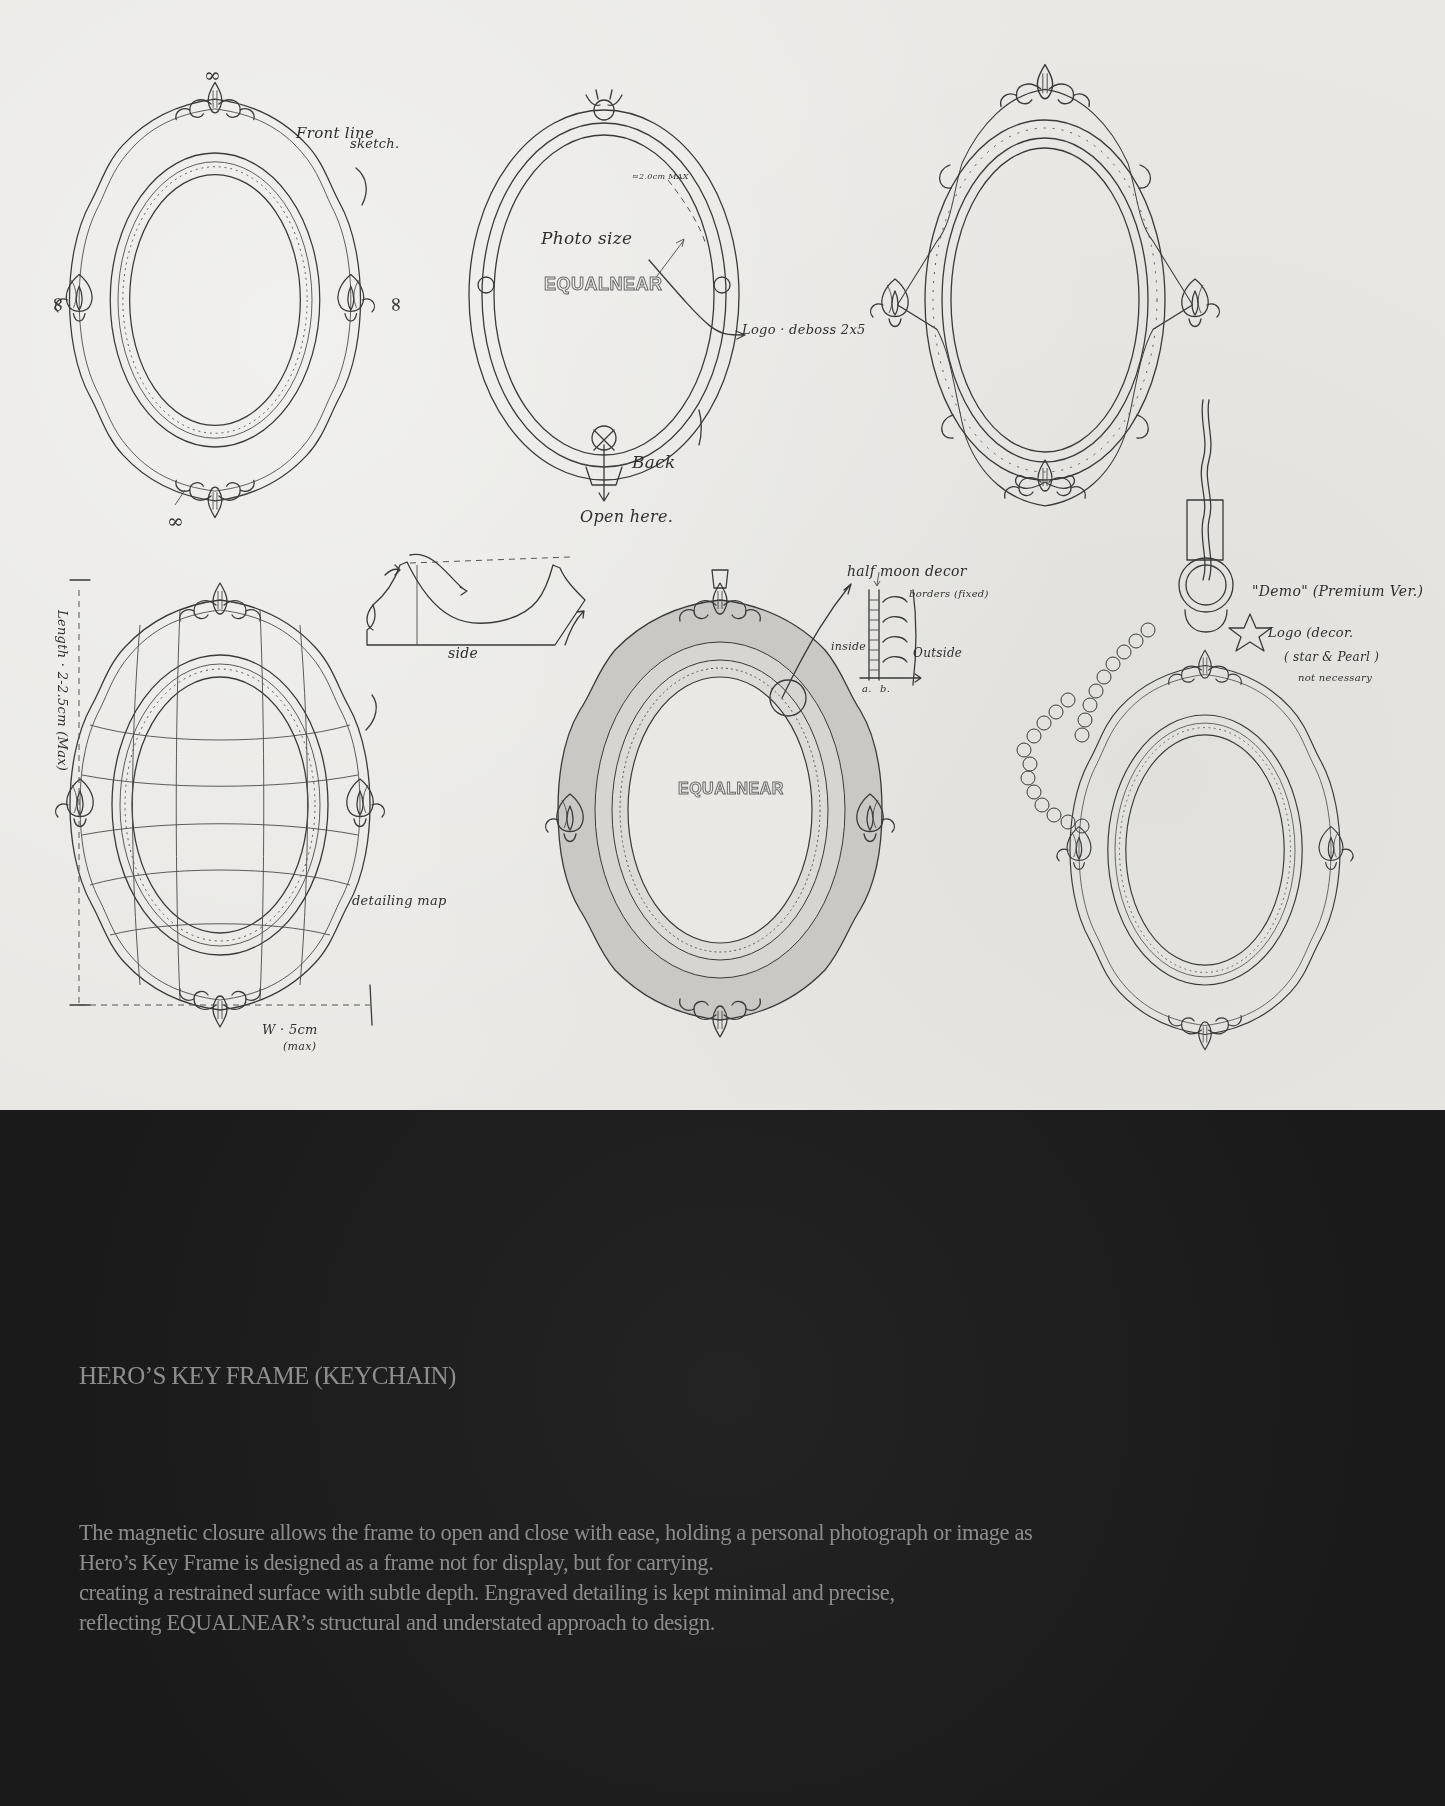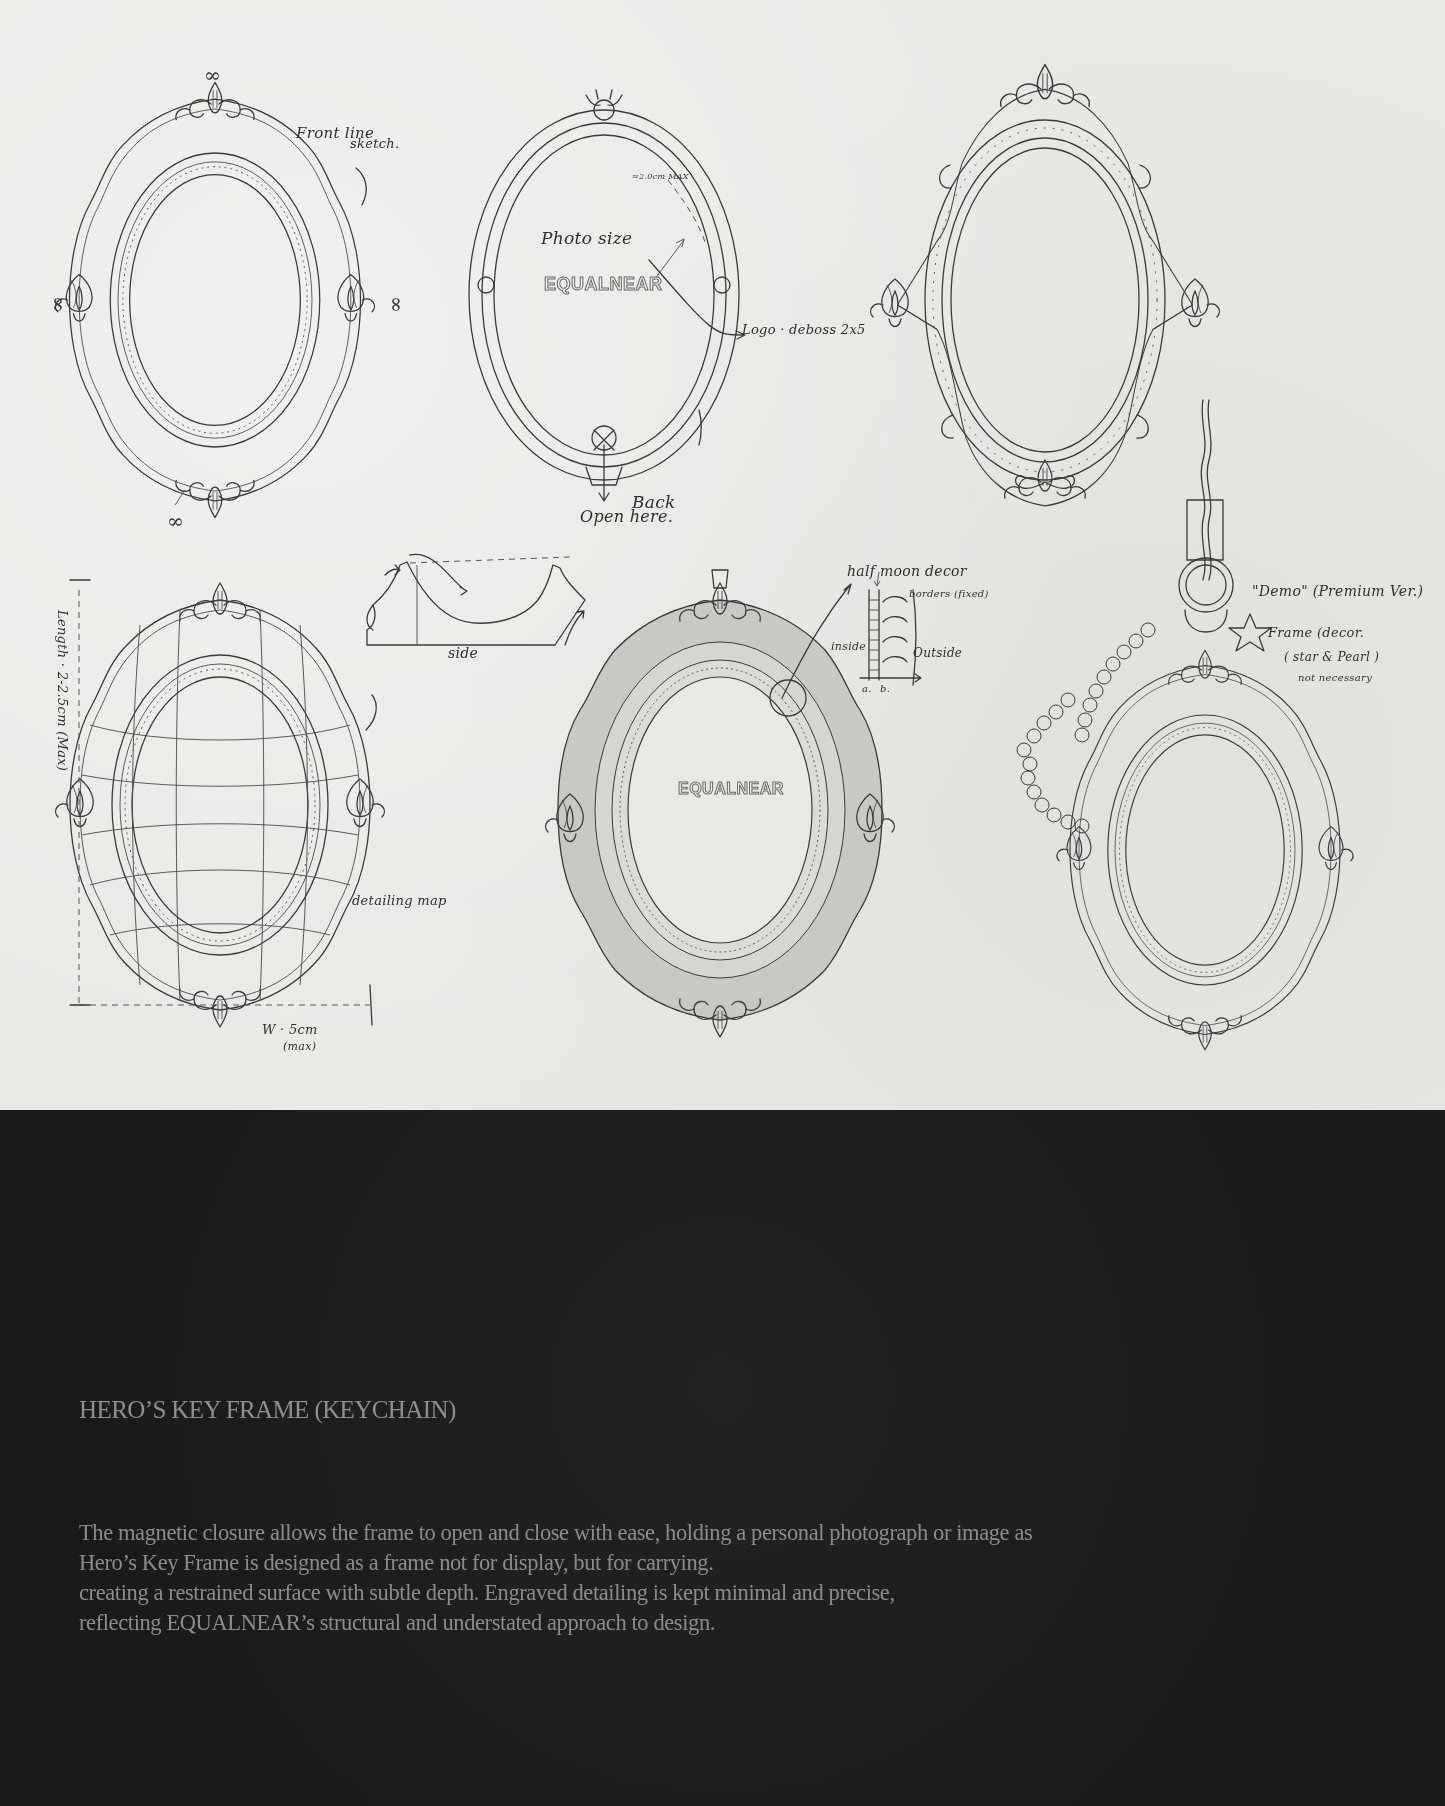--- a/index.html
+++ b/index.html
@@ -30,21 +30,21 @@
     font-family: "Liberation Sans", sans-serif; font-weight: bold;
     font-size: 18px; letter-spacing: 0.5px;
     -webkit-text-stroke: 1px #6a6a6a;
   }
   .dark {
     position: absolute; left: 0; top: 1110px; width: 1445px; height: 696px;
     background: #1d1d1d;
     background-image: radial-gradient(circle at 50% 40%, #232323, #1a1a1a 80%);
   }
   .title {
-    position: absolute; left: 79px; top: 1396px;
+    position: absolute; left: 79px; top: 1362px;
     color: #8f8f8f; font-size: 25px; letter-spacing: -0.6px;
     font-family: "Liberation Serif", serif;
   }
   .body-text {
     position: absolute; left: 79px; top: 1518px; width: 1160px;
     color: #8c8c8c; font-size: 22.5px; line-height: 30px; letter-spacing: -0.4px;
     font-family: "Liberation Serif", serif;
   }
   .body-text div { white-space: nowrap; }
 </style>
@@ -208,39 +208,39 @@
     </g>
   </svg>
 
   <span class="note" style="left:296px; top:103px;margin-top:21px;">Front line</span>
   <span class="note" style="left:350px; top:136px; font-size:13px;">sketch.</span>
 
   <span class="note" style="left:541px; top:228px; font-size:17px;">Photo size</span>
   <span class="note small" style="left:632px; top:172px; font-size:8px;">≈2.0cm MAX</span>
   <span class="brand" style="left:544px; top:274px;">EQUALNEAR</span>
   <span class="note" style="left:742px; top:322px; font-size:13px;">Logo · deboss 2x5</span>
-  <span class="note" style="left:632px; top:452px; font-size:17px;margin-top:40px;">Back</span>
+  <span class="note" style="left:632px; top:452px; font-size:17px;">Back</span>
   <span class="note" style="left:580px; top:507px; font-size:16px;">Open here.</span>
 
   <span class="note" style="left:448px; top:645px; font-size:14px;">side</span>
   <span class="note" style="left:40px; top:700px; font-size:13px; transform:rotate(90deg); transform-origin:left top; left:70px; top:610px;">Length · 2-2.5cm (Max)</span>
   <span class="note" style="left:262px; top:1022px; font-size:13px;">W · 5cm</span>
   <span class="note" style="left:283px; top:1040px; font-size:11px;">(max)</span>
   <span class="note" style="left:352px; top:893px; font-size:13px;">detailing map</span>
 
   <span class="brand" style="left:678px; top:780px; font-size:16px;">EQUALNEAR</span>
   <span class="note" style="left:847px; top:563px; font-size:14px;">half moon decor</span>
   <span class="note" style="left:909px; top:588px; font-size:10px;">borders (fixed)</span>
   <span class="note" style="left:831px; top:640px; font-size:11px;">inside</span>
   <span class="note" style="left:913px; top:646px; font-size:12px;">Outside</span>
   <span class="note small" style="left:862px; top:683px; font-size:10px;">a.</span>
   <span class="note small" style="left:880px; top:683px; font-size:10px;">b.</span>
 
   <span class="note" style="left:1252px; top:583px; font-size:14px;">"Demo" (Premium Ver.)</span>
-  <span class="note" style="left:1268px; top:625px; font-size:13px;">Frame (decor.</span>
+  <span class="note" style="left:1268px; top:625px; font-size:13px;">Logo (decor.</span>
   <span class="note" style="left:1284px; top:650px; font-size:12px;">( star &amp; Pearl )</span>
   <span class="note" style="left:1298px; top:672px; font-size:10px;">not necessary</span>
 </div>
 
 <div class="dark"></div>
 
 <h1 class="title" style="margin:0; font-weight:normal;">HERO’S KEY FRAME (KEYCHAIN)</h1>
 
 <div class="body-text">
   <div>The magnetic closure allows the frame to open and close with ease, holding a personal photograph or image as</div>

